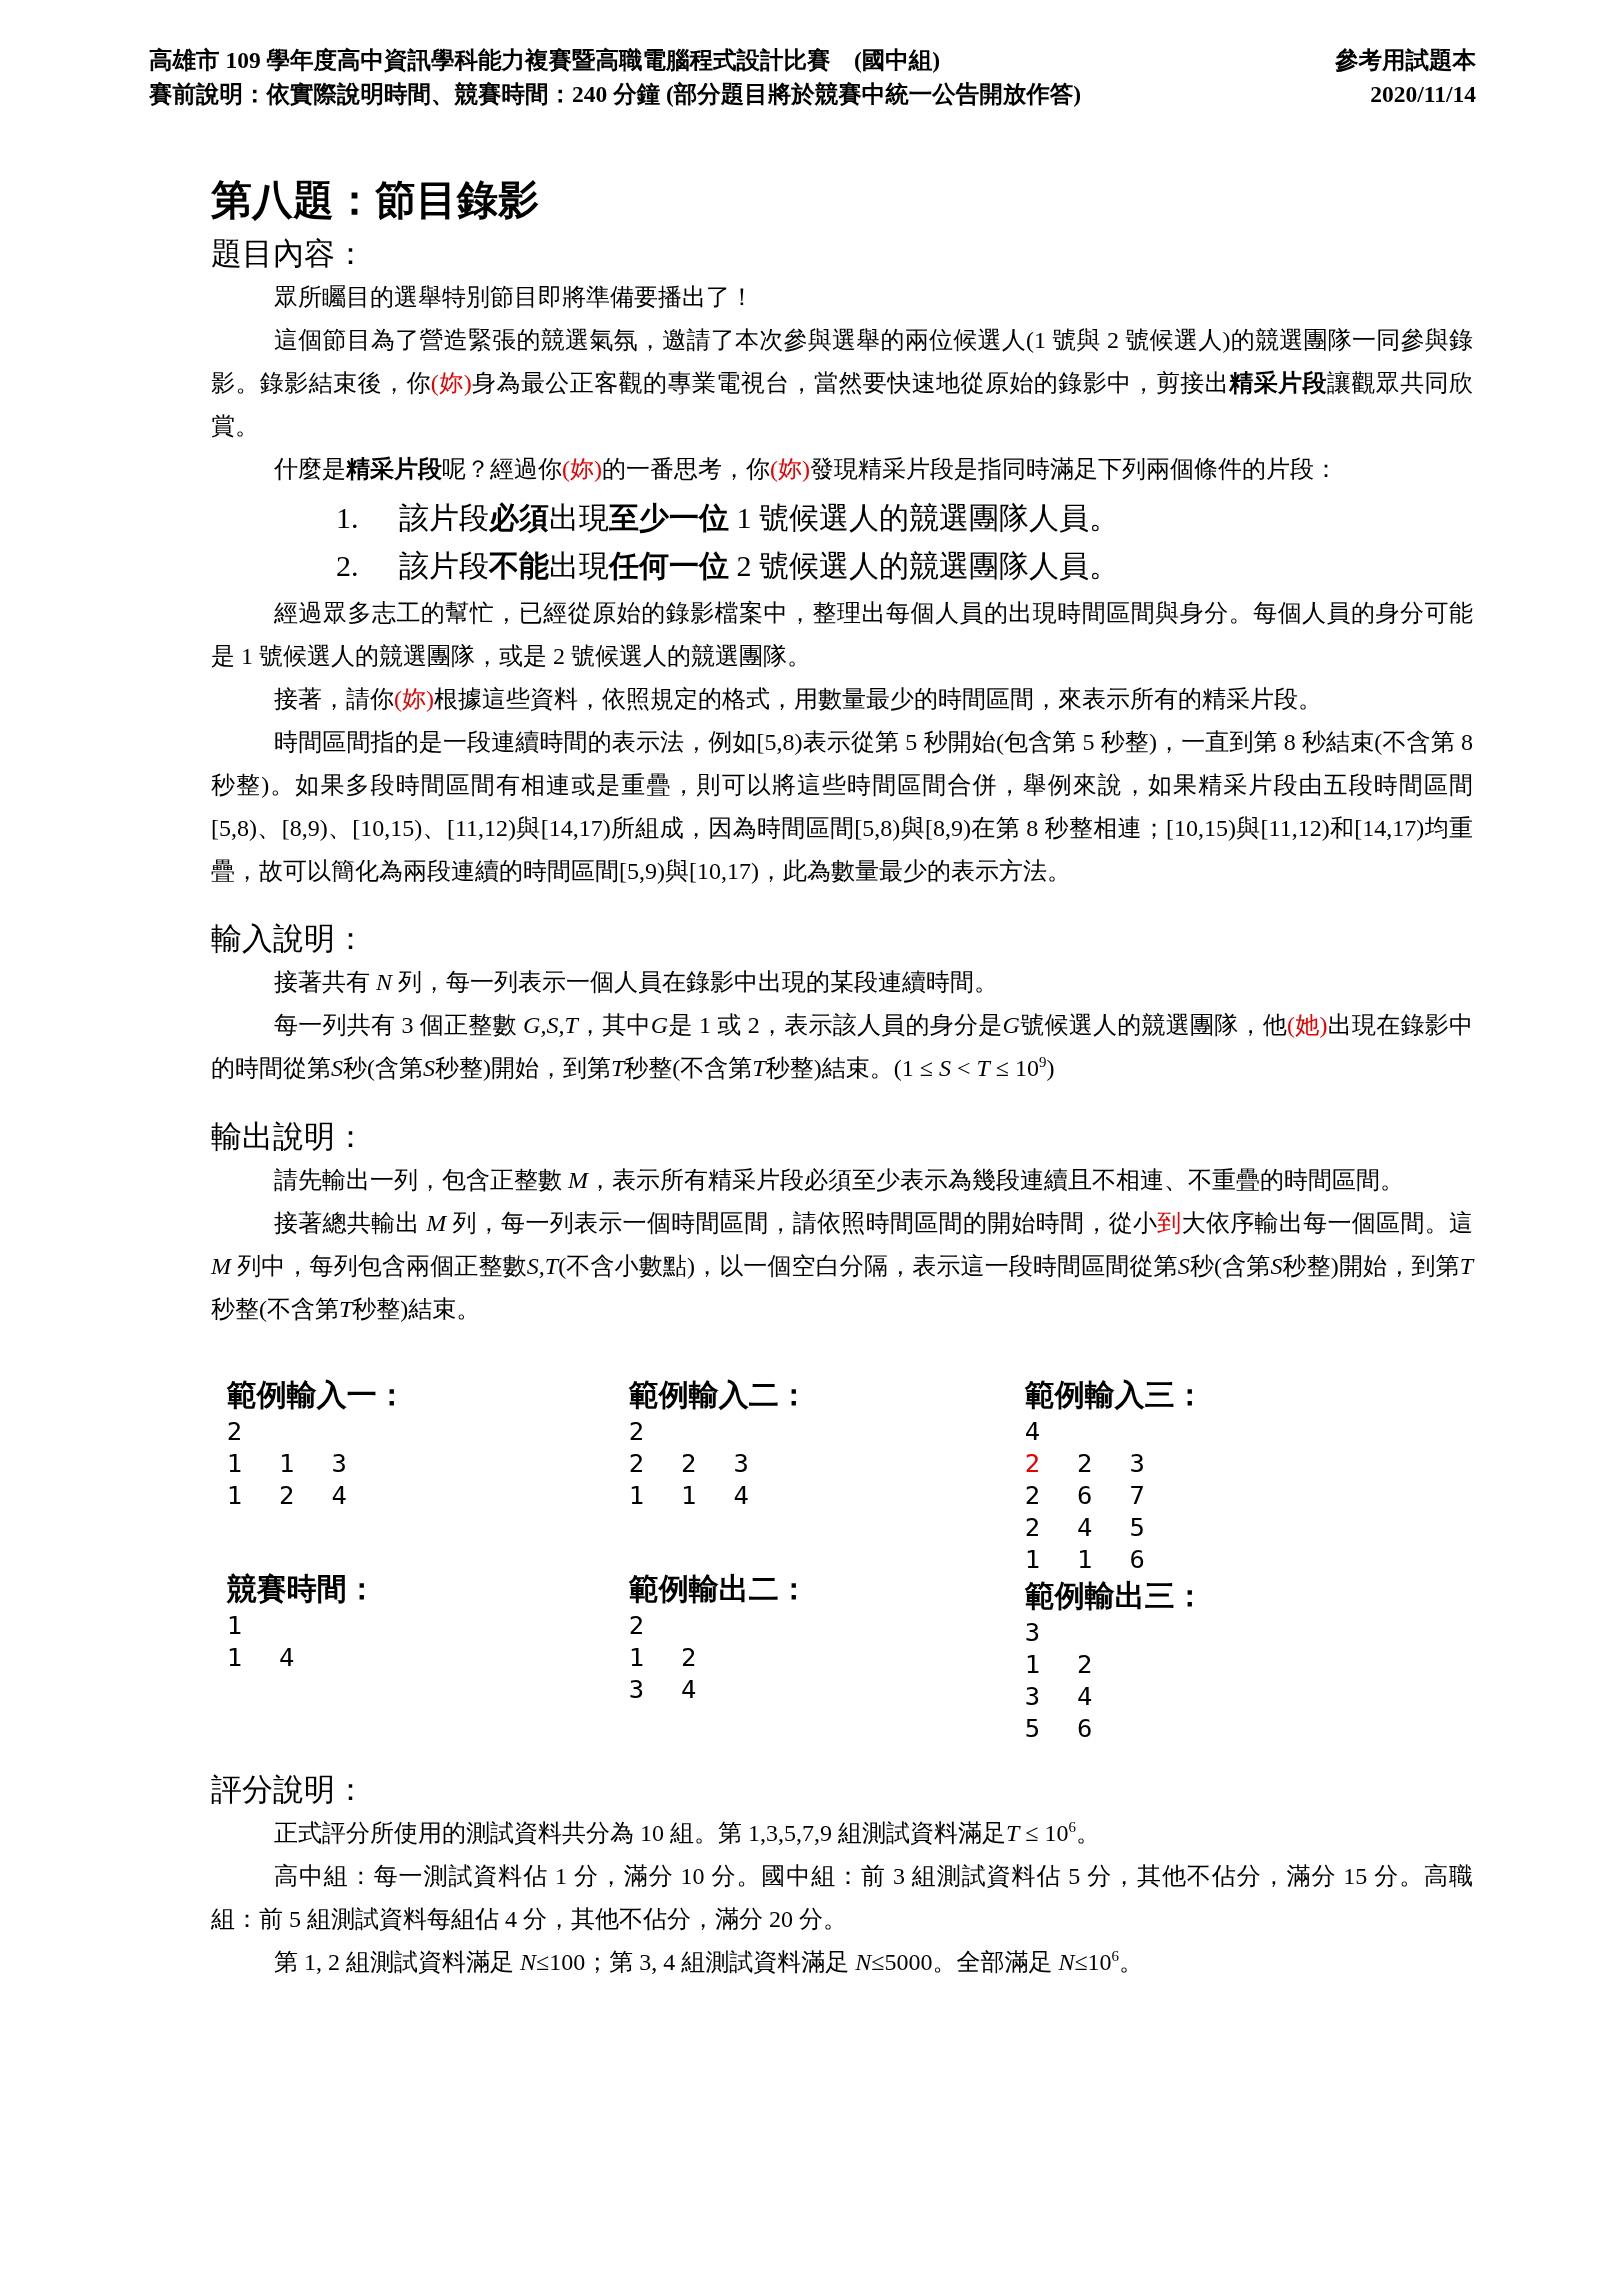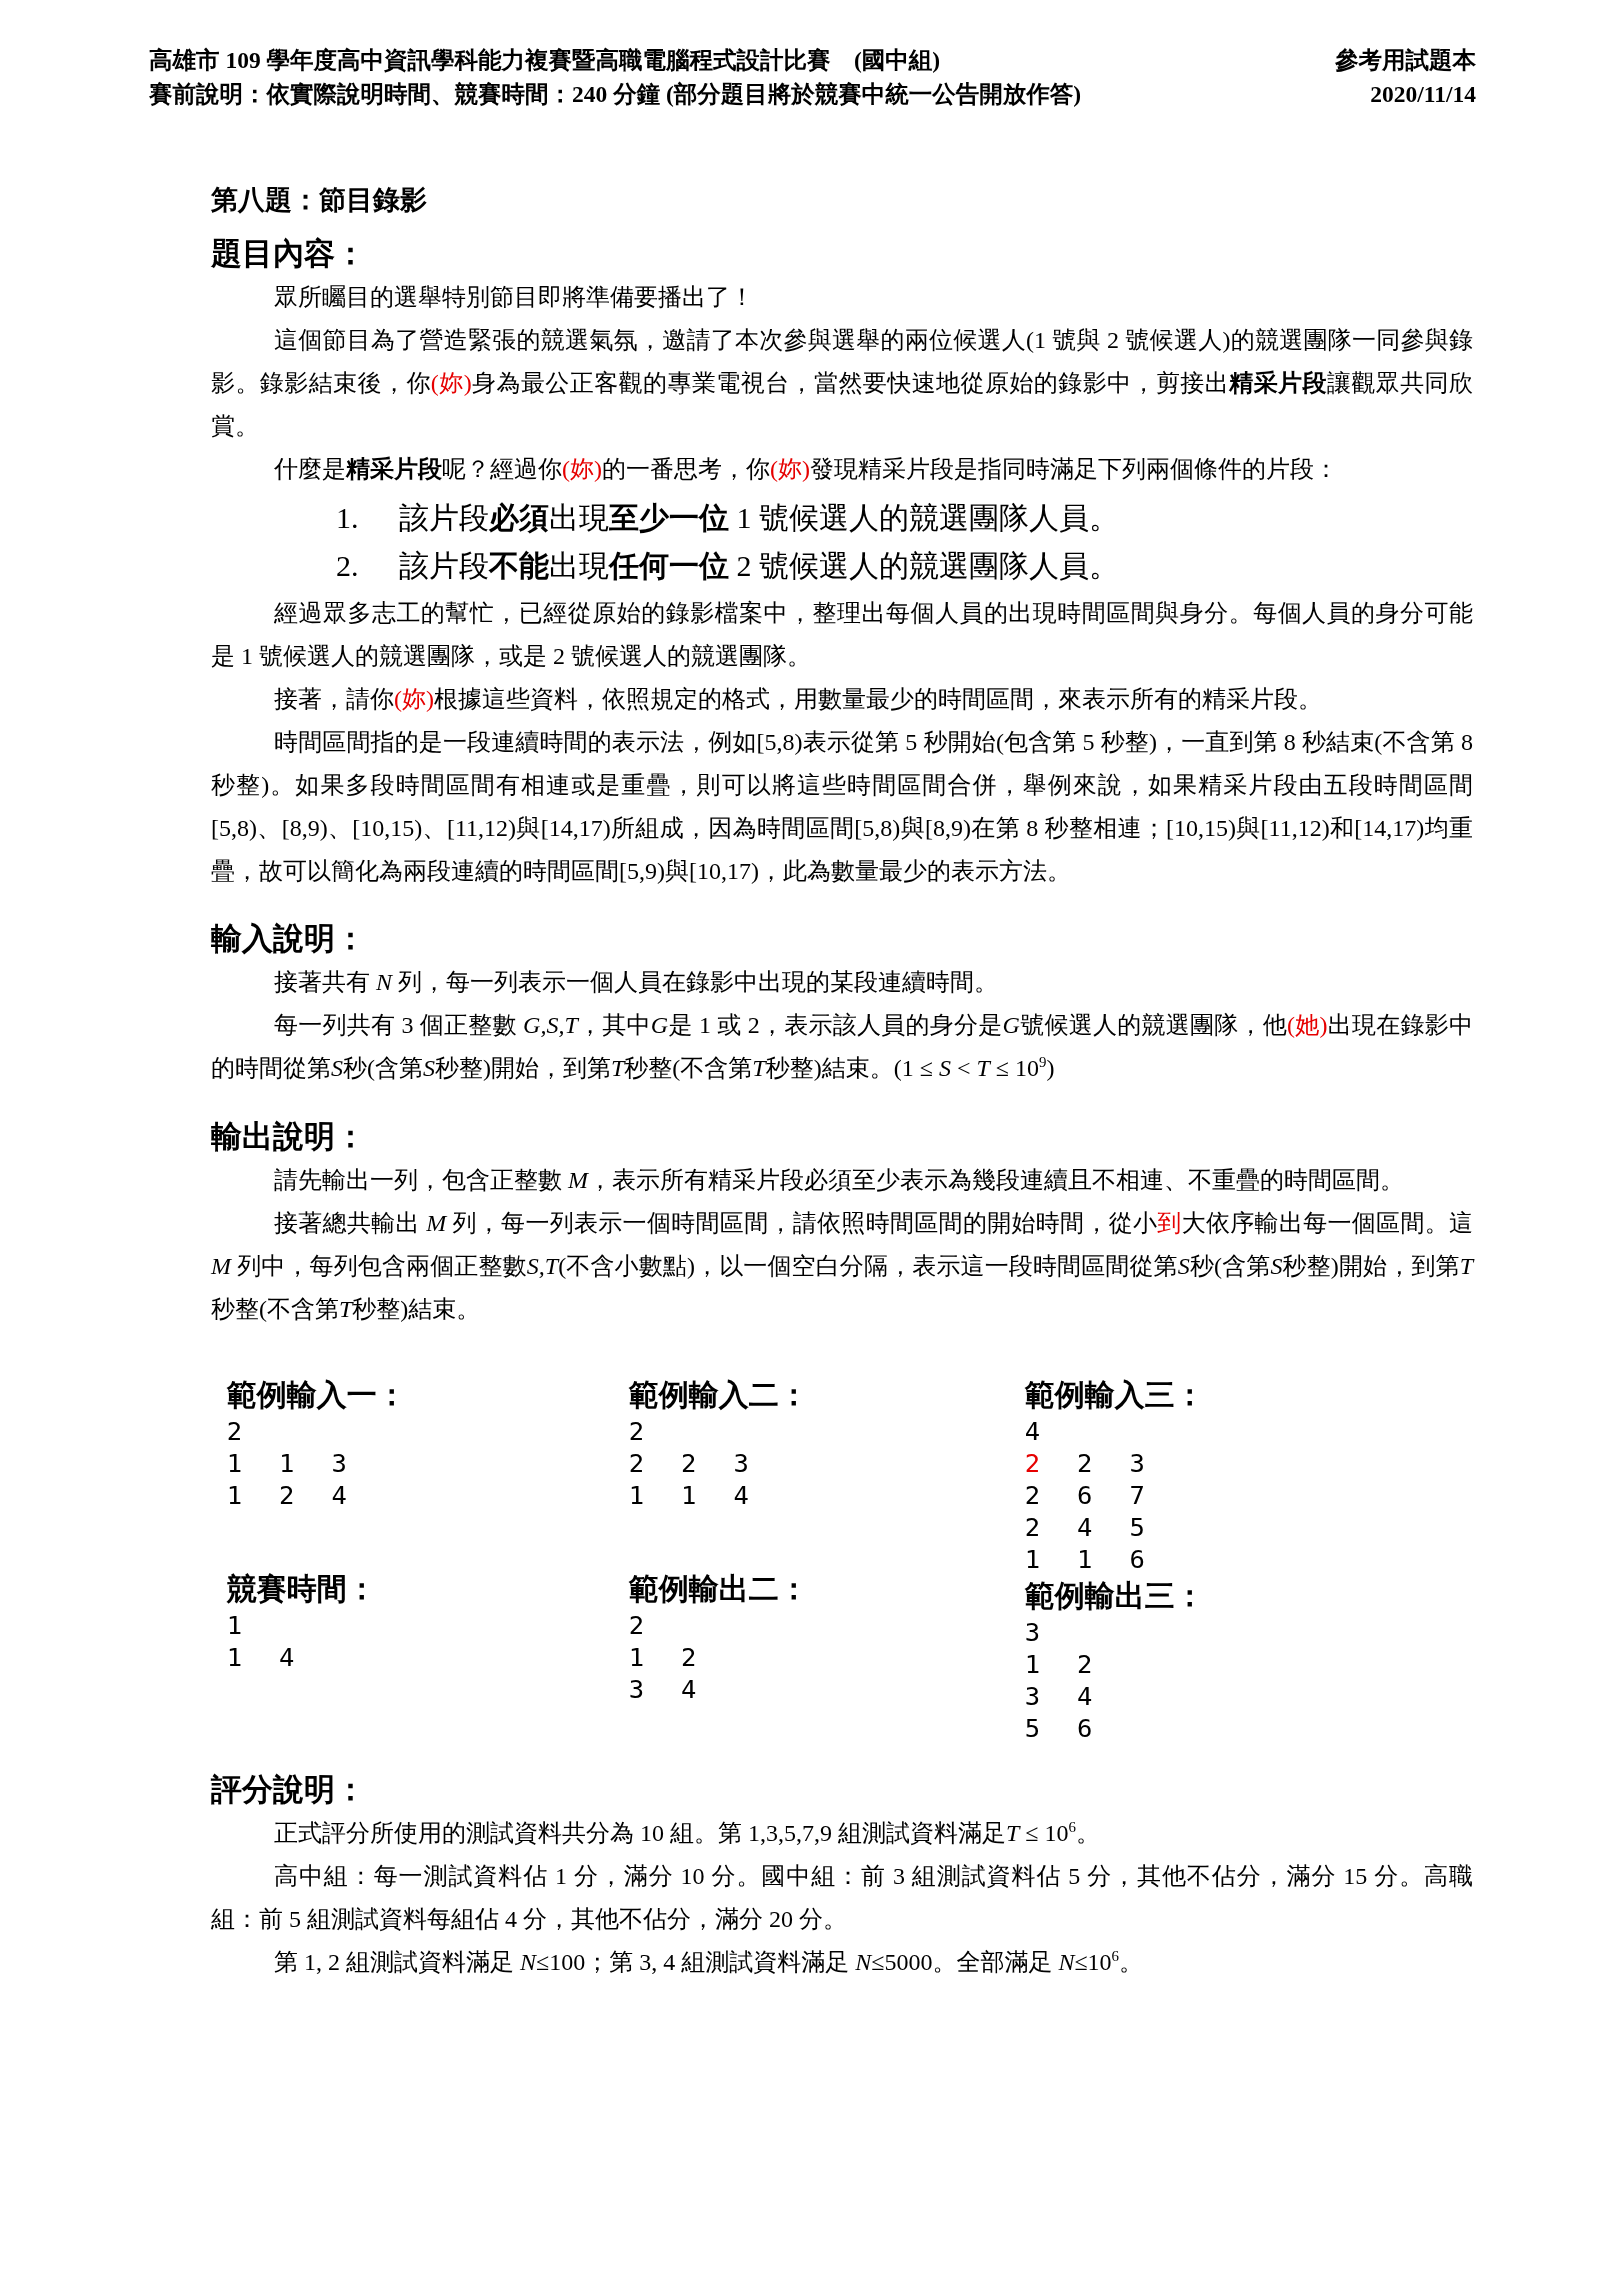--- a/index.html
+++ b/index.html
@@ -3,22 +3,22 @@
 <meta charset="utf-8">
 <style>
   html,body{margin:0;padding:0;background:#ffffff;}
   .page{
     width:1621px;height:2293px;position:relative;background:#ffffff;
     font-family:"Liberation Serif","DejaVu Serif",serif;color:#000000;overflow:hidden;
   }
   .doc-header{position:absolute;left:149px;right:145px;top:43px;font-size:23.5px;line-height:34px;font-weight:bold;}
   .hrow{display:flex;justify-content:space-between;}
   .content{position:absolute;left:211px;top:174px;width:1262px;}
-  .doc-title{font-size:27px;font-weight:bold;line-height:53px;margin:0;}
-  h2.sec{font-size:31px;font-weight:bold;line-height:45px;margin:23.5px 0 0 0;}
+  .doc-title{font-size:41px;font-weight:bold;line-height:53px;margin:0;}
+  h2.sec{font-size:31px;font-weight:normal;line-height:45px;margin:23.5px 0 0 0;}
   h2.sec.first{margin-top:3.9px;}
   p.para{font-size:24px;line-height:43px;margin:0;text-align:justify;text-indent:63px;}
   .li-row{display:flex;font-size:30px;line-height:43px;margin:4.9px 0 4.9px 125px;}
   .li-marker{width:63px;flex:0 0 63px;}
   .li-text{flex:1;}
   .examples{display:flex;margin-top:43px;padding-left:15.7px;}
   .ex-col1{width:402px;}
   .ex-col2{width:396px;}
   .ex-col3{flex:1;}
   .ex-title{font-size:30px;font-weight:bold;line-height:41px;}

